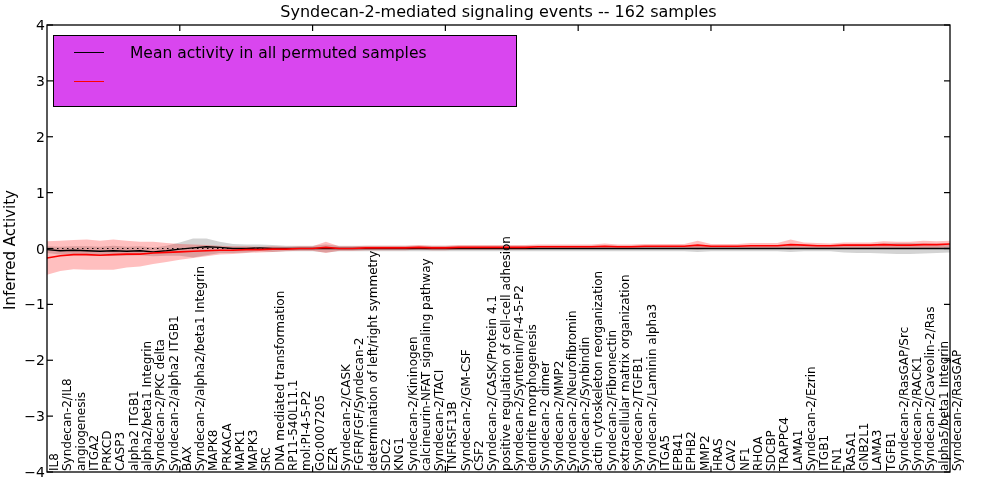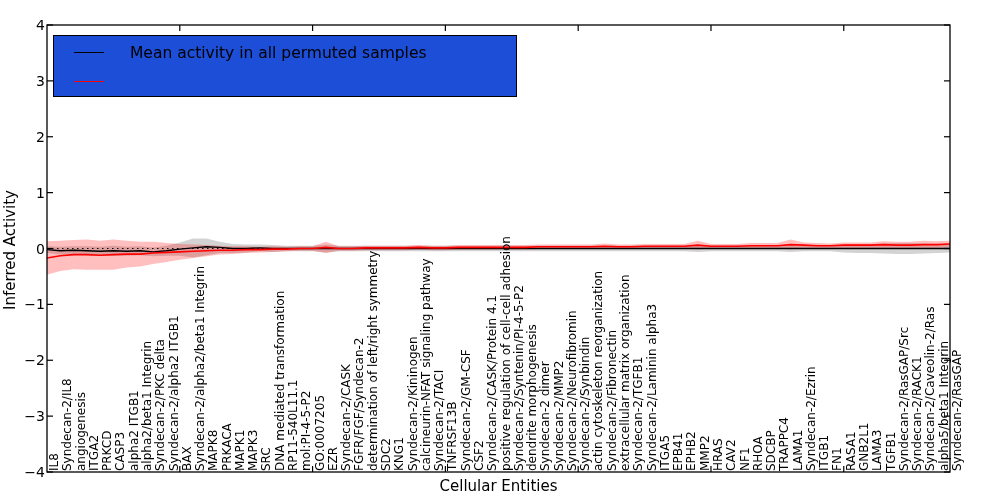--- a/index.html
+++ b/index.html
@@ -4,29 +4,30 @@
 <style>
   html,body{margin:0;padding:0;background:#fff;}
   body{width:1000px;height:500px;font-family:"DejaVu Sans",sans-serif;color:#000;position:relative;overflow:hidden;}
   .fig{position:absolute;left:0;top:0;width:1000px;height:500px;}
   .title{position:absolute;left:0;top:2px;width:997px;text-align:center;font-size:16px;}
   .ylabel{position:absolute;left:10px;top:250px;transform:translate(-50%,-50%) rotate(-90deg);white-space:nowrap;font-size:15px;}
   .xlabel{position:absolute;left:0;top:477px;width:997px;text-align:center;font-size:15px;}
   #plot{position:absolute;left:0;top:0;width:1000px;height:500px;}
   .ytick{position:absolute;right:955px;width:40px;text-align:right;font-size:14px;line-height:16px;}
   .xlab{position:absolute;transform:rotate(-90deg);transform-origin:0 0;font-size:12px;line-height:12px;white-space:nowrap;}
-  .legend{position:absolute;left:53px;top:35px;width:464px;height:62px;background:#1d4ed8;border:1.6px solid #000;box-sizing:border-box;}
+  .legend{position:absolute;left:53px;top:35px;width:464px;height:72px;background:#d946ef;border:1.6px solid #000;box-sizing:border-box;}
   .lrow{position:relative;height:29px;display:flex;align-items:center;}
   .lswatch{display:inline-block;width:30px;height:0;border-top:1.6px solid #000;margin-left:20px;margin-right:26px;flex:0 0 auto;}
   .ltext{font-size:15.5px;white-space:nowrap;}
 </style>
 </head>
 <body>
 
 <div class="fig">
+  <div class="title">Syndecan-2-mediated signaling events -- 162 samples</div>
   <div class="ylabel">Inferred Activity</div>
   <svg id="plot" width="1000" height="500" xmlns="http://www.w3.org/2000/svg">
       <path d="M47.0,246.3 L60.3,246.8 L73.6,246.3 L86.8,246.3 L100.1,246.8 L113.4,245.7 L126.7,246.8 L140.0,246.3 L153.2,247.4 L166.5,245.7 L179.8,242.4 L193.1,238.4 L206.4,238.4 L219.6,241.8 L232.9,244.0 L246.2,244.6 L259.5,244.6 L272.8,245.1 L286.0,245.7 L299.3,245.7 L312.6,245.7 L325.9,244.6 L339.1,245.7 L352.4,245.7 L365.7,245.7 L379.0,245.7 L392.3,245.7 L405.5,245.7 L418.8,245.7 L432.1,245.7 L445.4,245.7 L458.7,245.7 L471.9,245.7 L485.2,245.7 L498.5,245.7 L511.8,245.7 L525.1,245.7 L538.3,245.7 L551.6,245.7 L564.9,245.7 L578.2,245.7 L591.5,245.7 L604.7,245.7 L618.0,245.7 L631.3,245.7 L644.6,245.7 L657.9,245.7 L671.1,245.7 L684.4,245.7 L697.7,245.1 L711.0,245.7 L724.3,245.7 L737.5,245.7 L750.8,245.7 L764.1,245.7 L777.4,245.7 L790.6,245.1 L803.9,245.7 L817.2,245.7 L830.5,245.7 L843.8,244.6 L857.0,244.0 L870.3,244.0 L883.6,243.5 L896.9,242.9 L910.2,242.9 L923.4,243.5 L936.7,244.0 L950.0,244.6 L950.0,252.4 L936.7,253.0 L923.4,253.5 L910.2,254.1 L896.9,254.1 L883.6,253.5 L870.3,253.0 L857.0,253.0 L843.8,252.4 L830.5,251.3 L817.2,251.3 L803.9,251.3 L790.6,251.9 L777.4,251.3 L764.1,251.3 L750.8,251.3 L737.5,251.3 L724.3,251.3 L711.0,251.3 L697.7,251.9 L684.4,251.3 L671.1,251.3 L657.9,251.3 L644.6,251.3 L631.3,251.3 L618.0,251.3 L604.7,251.3 L591.5,251.3 L578.2,251.3 L564.9,251.3 L551.6,251.3 L538.3,251.3 L525.1,251.3 L511.8,251.3 L498.5,251.3 L485.2,251.3 L471.9,251.3 L458.7,251.3 L445.4,251.3 L432.1,251.3 L418.8,251.3 L405.5,251.3 L392.3,251.3 L379.0,251.3 L365.7,251.3 L352.4,251.3 L339.1,251.3 L325.9,252.4 L312.6,251.3 L299.3,251.3 L286.0,251.3 L272.8,251.9 L259.5,251.3 L246.2,252.4 L232.9,253.0 L219.6,253.0 L206.4,255.2 L193.1,257.4 L179.8,255.8 L166.5,255.8 L153.2,256.3 L140.0,255.2 L126.7,255.8 L113.4,255.8 L100.1,255.8 L86.8,255.2 L73.6,254.1 L60.3,254.6 L47.0,253.0 Z" fill="rgba(80,80,80,0.25)" stroke="none"></path>
       <path d="M47.0,241.2 L60.3,240.7 L73.6,240.1 L86.8,239.6 L100.1,240.7 L113.4,239.6 L126.7,240.7 L140.0,241.8 L153.2,241.8 L166.5,242.9 L179.8,244.0 L193.1,244.6 L206.4,245.1 L219.6,245.7 L232.9,246.3 L246.2,246.3 L259.5,246.8 L272.8,246.3 L286.0,246.8 L299.3,246.3 L312.6,246.3 L325.9,241.8 L339.1,246.3 L352.4,246.3 L365.7,245.7 L379.0,245.7 L392.3,245.7 L405.5,245.7 L418.8,245.1 L432.1,245.7 L445.4,245.7 L458.7,245.1 L471.9,245.1 L485.2,245.1 L498.5,245.1 L511.8,245.1 L525.1,245.1 L538.3,244.6 L551.6,244.6 L564.9,244.6 L578.2,244.6 L591.5,244.6 L604.7,243.5 L618.0,244.6 L631.3,244.6 L644.6,244.0 L657.9,244.0 L671.1,244.0 L684.4,244.0 L697.7,240.7 L711.0,244.0 L724.3,244.0 L737.5,244.0 L750.8,242.9 L764.1,242.9 L777.4,242.9 L790.6,239.6 L803.9,242.4 L817.2,242.9 L830.5,243.5 L843.8,242.4 L857.0,242.4 L870.3,242.4 L883.6,241.2 L896.9,241.8 L910.2,241.8 L923.4,240.7 L936.7,241.2 L950.0,240.7 L950.0,247.4 L936.7,247.9 L923.4,248.5 L910.2,248.5 L896.9,248.5 L883.6,247.9 L870.3,247.9 L857.0,247.9 L843.8,247.9 L830.5,247.9 L817.2,248.5 L803.9,247.9 L790.6,249.6 L777.4,248.5 L764.1,248.5 L750.8,248.5 L737.5,248.5 L724.3,248.5 L711.0,248.5 L697.7,249.6 L684.4,248.5 L671.1,248.5 L657.9,248.5 L644.6,248.5 L631.3,249.1 L618.0,249.1 L604.7,249.1 L591.5,249.1 L578.2,249.1 L564.9,249.1 L551.6,249.1 L538.3,249.1 L525.1,249.6 L511.8,249.6 L498.5,249.6 L485.2,249.6 L471.9,249.6 L458.7,249.6 L445.4,250.2 L432.1,250.2 L418.8,249.6 L405.5,250.2 L392.3,250.2 L379.0,250.2 L365.7,250.2 L352.4,250.7 L339.1,250.7 L325.9,253.0 L312.6,250.7 L299.3,250.7 L286.0,251.3 L272.8,251.9 L259.5,252.4 L246.2,253.0 L232.9,254.1 L219.6,254.6 L206.4,256.3 L193.1,258.0 L179.8,259.7 L166.5,261.9 L153.2,264.1 L140.0,266.4 L126.7,267.5 L113.4,269.7 L100.1,269.7 L86.8,269.7 L73.6,269.2 L60.3,270.9 L47.0,274.8 Z" fill="rgba(255,0,0,0.25)" stroke="none"></path>
       <line x1="47" y1="248.5" x2="950" y2="248.5" stroke="#000000" stroke-width="1.1" stroke-dasharray="1.5 3.5"></line>
       <path d="M47.0,249.6 L60.3,250.7 L73.6,250.2 L86.8,250.7 L100.1,251.3 L113.4,250.7 L126.7,251.3 L140.0,250.7 L153.2,251.9 L166.5,250.7 L179.8,249.1 L193.1,247.9 L206.4,246.8 L219.6,247.4 L232.9,248.5 L246.2,248.5 L259.5,247.9 L272.8,248.5 L286.0,248.5 L299.3,248.5 L312.6,248.5 L325.9,248.5 L339.1,248.5 L352.4,248.5 L365.7,248.5 L379.0,248.5 L392.3,248.5 L405.5,248.5 L418.8,248.5 L432.1,248.5 L445.4,248.5 L458.7,248.5 L471.9,248.5 L485.2,248.5 L498.5,248.5 L511.8,248.5 L525.1,248.5 L538.3,248.5 L551.6,248.5 L564.9,248.5 L578.2,248.5 L591.5,248.5 L604.7,248.5 L618.0,248.5 L631.3,248.5 L644.6,248.5 L657.9,248.5 L671.1,248.5 L684.4,248.5 L697.7,248.5 L711.0,248.5 L724.3,248.5 L737.5,248.5 L750.8,248.5 L764.1,248.5 L777.4,248.5 L790.6,248.5 L803.9,248.5 L817.2,248.5 L830.5,248.5 L843.8,248.5 L857.0,248.5 L870.3,248.5 L883.6,248.5 L896.9,248.5 L910.2,248.5 L923.4,248.5 L936.7,248.5 L950.0,248.5 " fill="none" stroke="#000000" stroke-width="1.4"></path>
       <path d="M47.0,258.0 L60.3,255.8 L73.6,254.6 L86.8,254.6 L100.1,255.2 L113.4,254.6 L126.7,254.1 L140.0,254.1 L153.2,253.0 L166.5,252.4 L179.8,251.9 L193.1,251.3 L206.4,250.7 L219.6,250.2 L232.9,250.2 L246.2,249.6 L259.5,249.6 L272.8,249.1 L286.0,249.1 L299.3,248.5 L312.6,248.5 L325.9,247.4 L339.1,248.5 L352.4,248.5 L365.7,247.9 L379.0,247.9 L392.3,247.9 L405.5,247.9 L418.8,247.4 L432.1,247.9 L445.4,247.9 L458.7,247.4 L471.9,247.4 L485.2,247.4 L498.5,247.4 L511.8,247.4 L525.1,247.4 L538.3,246.8 L551.6,246.8 L564.9,246.8 L578.2,246.8 L591.5,246.8 L604.7,246.3 L618.0,246.8 L631.3,246.8 L644.6,246.3 L657.9,246.3 L671.1,246.3 L684.4,246.3 L697.7,245.1 L711.0,246.3 L724.3,246.3 L737.5,246.3 L750.8,245.7 L764.1,245.7 L777.4,245.7 L790.6,244.6 L803.9,245.1 L817.2,245.7 L830.5,245.7 L843.8,245.1 L857.0,245.1 L870.3,245.1 L883.6,244.6 L896.9,245.1 L910.2,245.1 L923.4,244.6 L936.7,244.6 L950.0,244.0 " fill="none" stroke="#ff0000" stroke-width="1.6"></path>
       <rect x="47" y="25" width="903" height="447" fill="none" stroke="#000" stroke-width="1.3"></rect>
       <line x1="47" y1="25" x2="53" y2="25" stroke="#000" stroke-width="1.2"></line>
       <line x1="944" y1="25" x2="950" y2="25" stroke="#000" stroke-width="1.2"></line>
@@ -143,14 +144,13 @@
     </div>
   <div class="legend">
     <div class="lrow" style="margin-top:2px">
       <span class="lswatch" id="sw0" style="border-top-color: rgb(0, 0, 0);"></span>
       <span class="ltext">Mean activity in all permuted samples</span>
     </div>
     <div class="lrow">
       <span class="lswatch" id="sw1" style="border-top-color: rgb(255, 0, 0);"></span>
     </div>
   </div>
-  <div class="xlabel">Cellular Entities</div>
 </div>
 
 </body></html>

